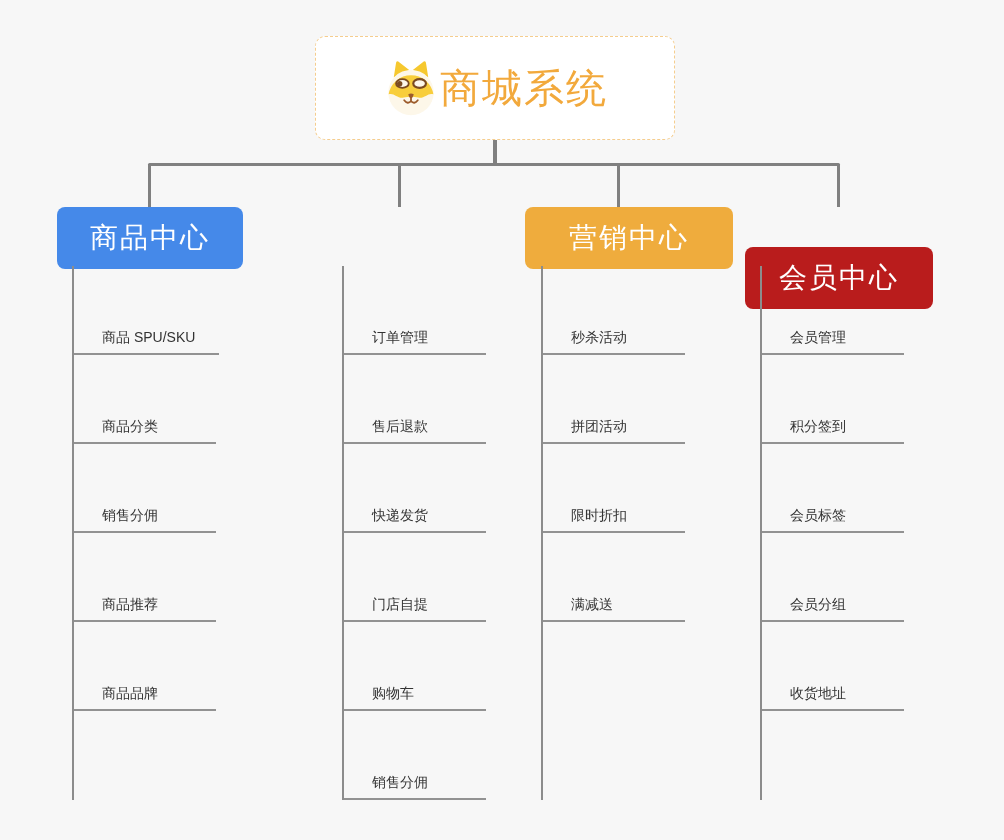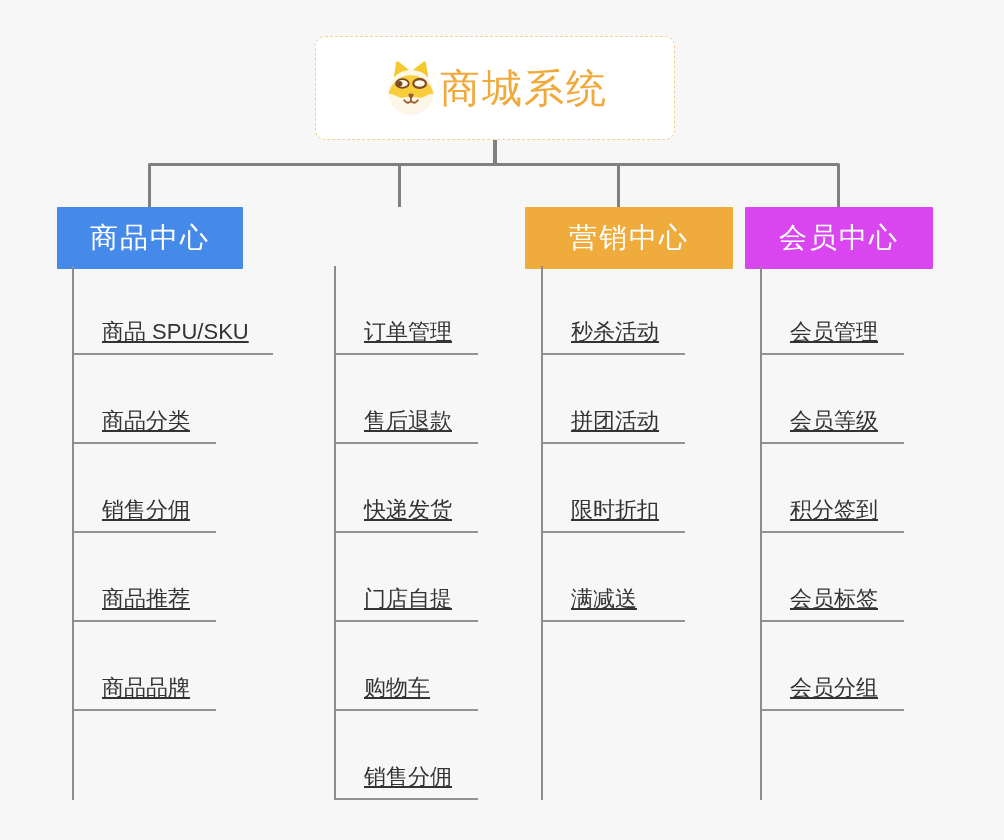--- a/index.html
+++ b/index.html
@@ -28,42 +28,42 @@
   
   .conn { position: absolute; background: #808080; }
   .stub-center { left: 493px; top: 140px; width: 4px; height: 25px; }
   .h-line { left: 148px; top: 163px; width: 692px; height: 3px; border-radius: 2px; }
   .vstub  { top: 164px; width: 3px; height: 43px; }
   .vs0 { left: 148px; } .vs1 { left: 398px; } .vs2 { left: 617px; } .vs3 { left: 837px; }
 
   
   .branch-box {
     position: absolute; top: 207px; height: 62px; box-sizing: border-box;
-    border-radius: 1px; color: #FFFFFF;
+    border-radius: 8px; color: #FFFFFF;
     font-size: 28px; letter-spacing: 2px;
     display: flex; align-items: center; justify-content: center; text-align: right;
   }
   .bb0 { left: 57px;  width: 186px; }
   .bb1 { left: 307px; width: 186px; }
   .bb2 { left: 525px; width: 208px; }
   .bb3 { left: 745px; width: 188px; }
 
   
   .col {
     position: absolute; top: 266px; height: 534px;
     border-left: 2px solid #8C8C8C;
   }
-  .c0 { left: 72px; } .c1 { left: 334px; } .c2 { left: 541px; } .c3 { left: 760px; }
+  .c0 { left: 72px; } .c1 { left: 342px; } .c2 { left: 541px; } .c3 { left: 760px; }
   .item {
     height: 89px; box-sizing: border-box;
     border-bottom: 2px solid #929292;
     display: flex; align-items: flex-end;
     width: fit-content; min-width: 142px;
     padding: 0 24px 6px 28px;
-    font-size: 22px; color: #333333; white-space: nowrap; text-decoration: underline;
+    font-size: 14px; color: #333333; white-space: nowrap;
   }
 </style>
 </head>
 <body>
 
 <div class="canvas">
 
   <div class="root-box">
     <svg width="58" height="58" viewBox="0 0 64 64">
       <path d="M13 20 L15.5 4 Q16.5 1.5 19 3.5 L30 12 Z" fill="#F6C82F"></path>
@@ -81,21 +81,21 @@
 
   <div class="conn stub-center"></div>
   <div class="conn h-line"></div>
   <div class="conn vstub vs0"></div>
   <div class="conn vstub vs1"></div>
   <div class="conn vstub vs2"></div>
   <div class="conn vstub vs3"></div>
 
   <div class="branch-box bb0" style="background: rgb(69, 137, 233);">商品中心</div>
   <div class="branch-box bb2" style="background: rgb(239, 172, 61);">营销中心</div>
-  <div class="branch-box bb3" style="background: #d946ef;">会员中心</div>
+  <div class="branch-box bb3" style="background: #b91c1c; margin-top: 40px;">会员中心</div>
 
   <div class="col c0">
     <div class="item">商品 SPU/SKU</div>
     <div class="item">商品分类</div>
     <div class="item">销售分佣</div>
     <div class="item">商品推荐</div>
     <div class="item">商品品牌</div>
   </div>
 
   <div class="col c1">
@@ -109,19 +109,19 @@
 
   <div class="col c2">
     <div class="item">秒杀活动</div>
     <div class="item">拼团活动</div>
     <div class="item">限时折扣</div>
     <div class="item">满减送</div>
   </div>
 
   <div class="col c3">
     <div class="item">会员管理</div>
-    <div class="item">会员等级</div>
     <div class="item">积分签到</div>
     <div class="item">会员标签</div>
     <div class="item">会员分组</div>
+    <div class="item">收货地址</div>
   </div>
 
 </div>
 
 </body></html>

